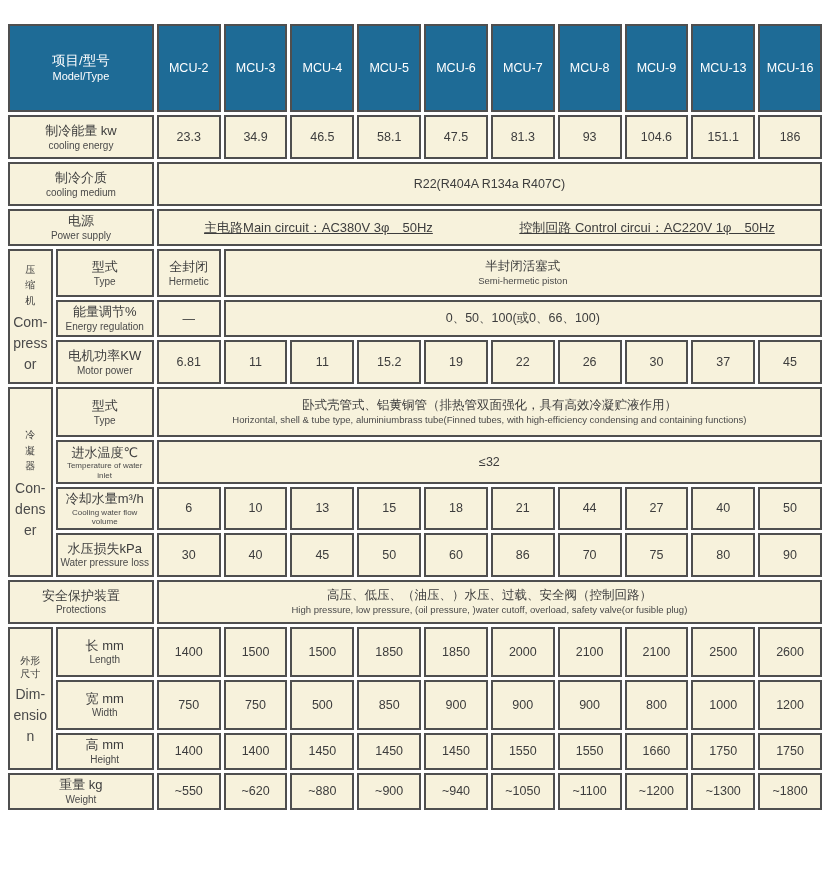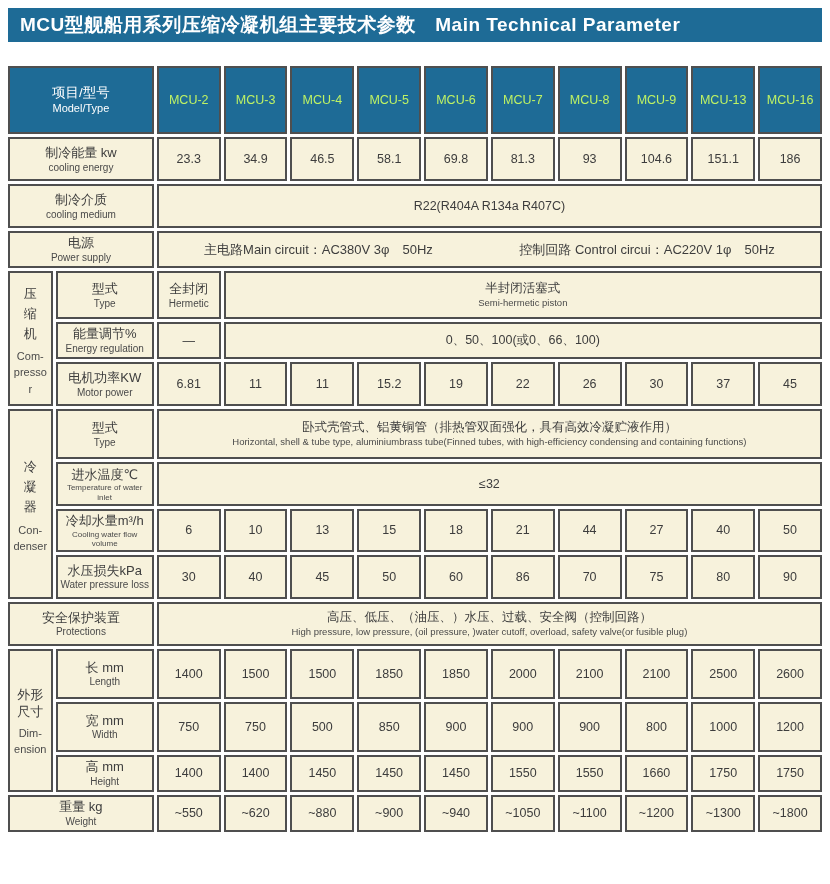--- a/index.html
+++ b/index.html
@@ -17,45 +17,44 @@
   td,th{
     box-sizing:border-box;background:#f7f2dc;border:2px solid #4f4f4f;
     text-align:center;vertical-align:middle;color:#3d3d3d;
     padding:1px 2px;font-weight:normal;overflow:hidden;
   }
   .head{background:#1e6b96;color:#ffffff;}
   .cn{font-size:13px;line-height:1.35;}
   .en{font-size:10px;line-height:1.25;color:#4a4a4a;}
   .head .cn{color:#ffffff;font-size:13.5px;}
   .head .en{color:#ffffff;font-size:11px;}
-  .model{font-size:12.5px;color:#bef264;}
+  .model{font-size:12.5px;color:#ffffff;}
   .val{font-size:12.5px;}
   .en-tiny{font-size:8px;line-height:1.2;color:#4a4a4a;}
-  .sec .sec-cn{font-size:13px;line-height:1.55;width:1.1em;margin:4px auto;word-break:break-all;}
+  .sec .sec-cn{font-size:10px;line-height:1.55;width:1.1em;margin:4px auto;word-break:break-all;}
   .sec.sec-dim .sec-cn{width:2.2em;line-height:1.3;}
-  .sec .sec-en{font-size:11px;line-height:1.5;word-wrap:break-word;color:#4a4a4a;margin-top:2px;}
-  .split{display:flex;justify-content:space-around;align-items:flex-end;font-size:13px;}
+  .sec .sec-en{font-size:14px;line-height:1.5;word-wrap:break-word;color:#4a4a4a;margin-top:2px;}
+  .split{display:flex;justify-content:space-around;align-items:flex-end;font-size:13px;text-decoration:underline;}
   .split span{white-space:nowrap;}
   .two-line .l1{font-size:12.5px;line-height:1.35;}
   .two-line .l2{font-size:9.5px;line-height:1.3;color:#4a4a4a;white-space:nowrap;}
-  tr.h68 td,tr.h68 th{height:68px;}
+  tr.h68 td,tr.h68 th{height:88px;}
   tr.h44 td,tr.h44 th{height:44px;text-align:center;}
   tr.h46 td,tr.h46 th{height:37px;}
   tr.h48 td,tr.h48 th{height:48px;}
   tr.h50 td,tr.h50 th{height:50px;}
   col.c-sec{width:44px;}
   col.c-lab{width:97px;}
   col.c-dat{width:63px;}
 </style>
 </head>
 <body>
 
 <div>
 
-  <div class="title-bar">MCU型舰船用系列压缩冷凝机组主要技术参数　Main Technical Parameter</div>
 
   <table class="spec">
     <colgroup>
       <col class="c-sec">
         <col class="c-lab">
       <col class="c-dat">
         <col class="c-dat">
         <col class="c-dat">
         <col class="c-dat">
         <col class="c-dat">
@@ -86,21 +85,21 @@
 
     <tr class="h44">
       <td colspan="2">
         <div class="cn">制冷能量 kw</div>
         <div class="en">cooling energy</div>
       </td>
       <td class="val">23.3</td>
           <td class="val">34.9</td>
           <td class="val">46.5</td>
           <td class="val">58.1</td>
-          <td class="val">69.8</td>
+          <td class="val">47.5</td>
           <td class="val">81.3</td>
           <td class="val">93</td>
           <td class="val">104.6</td>
           <td class="val">151.1</td>
           <td class="val">186</td>
     </tr>
 
     <tr class="h44">
       <td colspan="2">
         <div class="cn">制冷介质</div>

